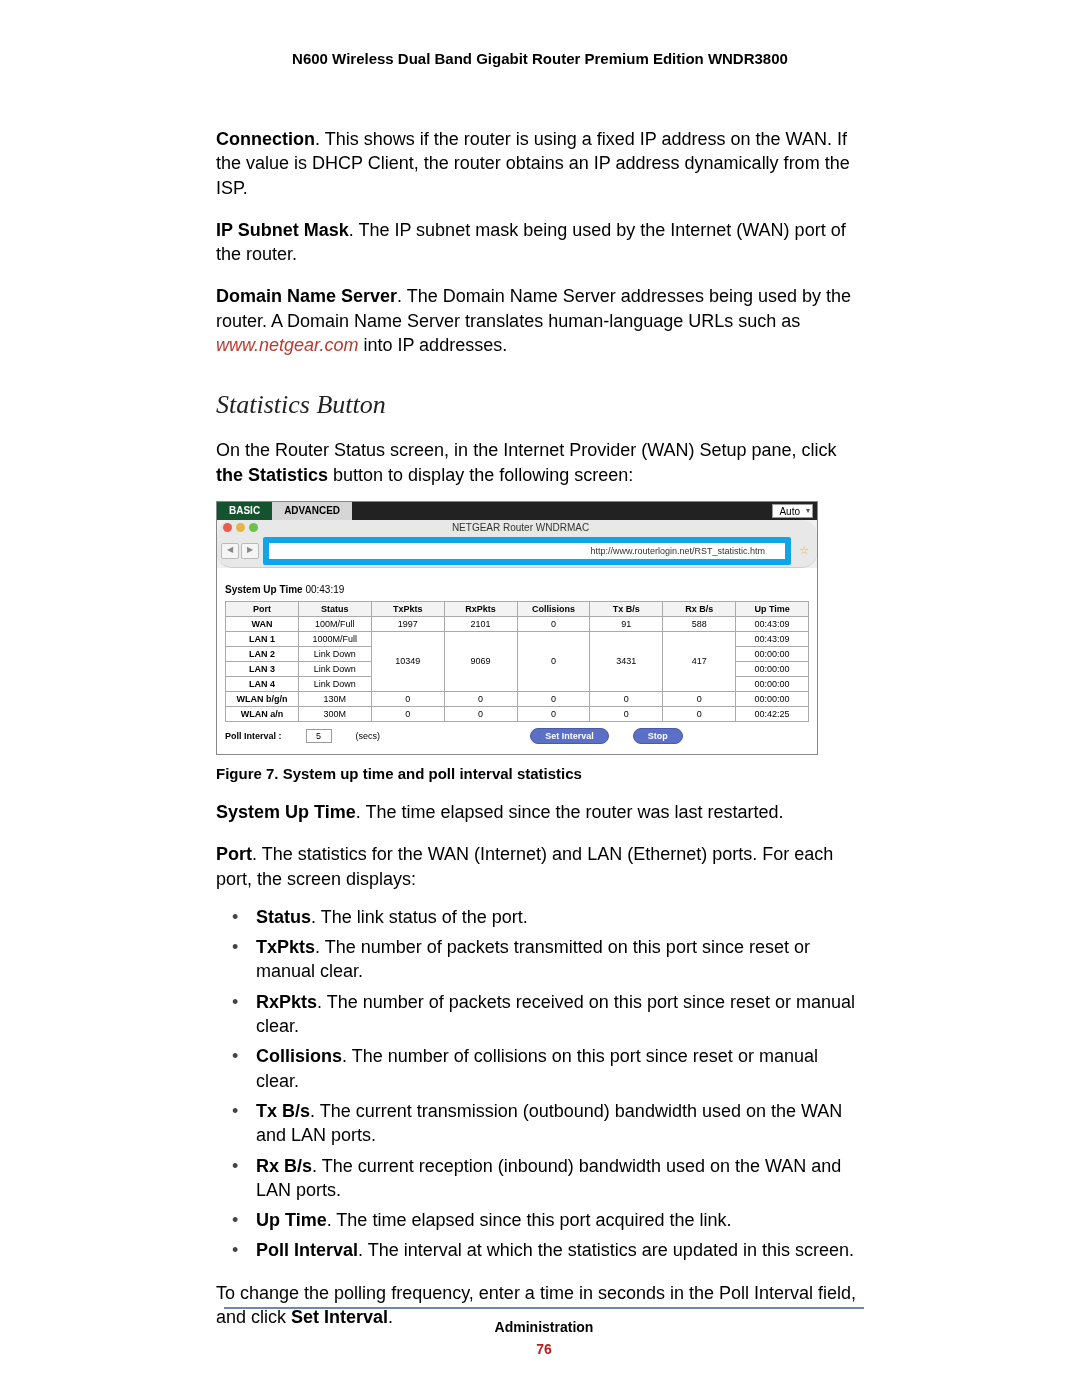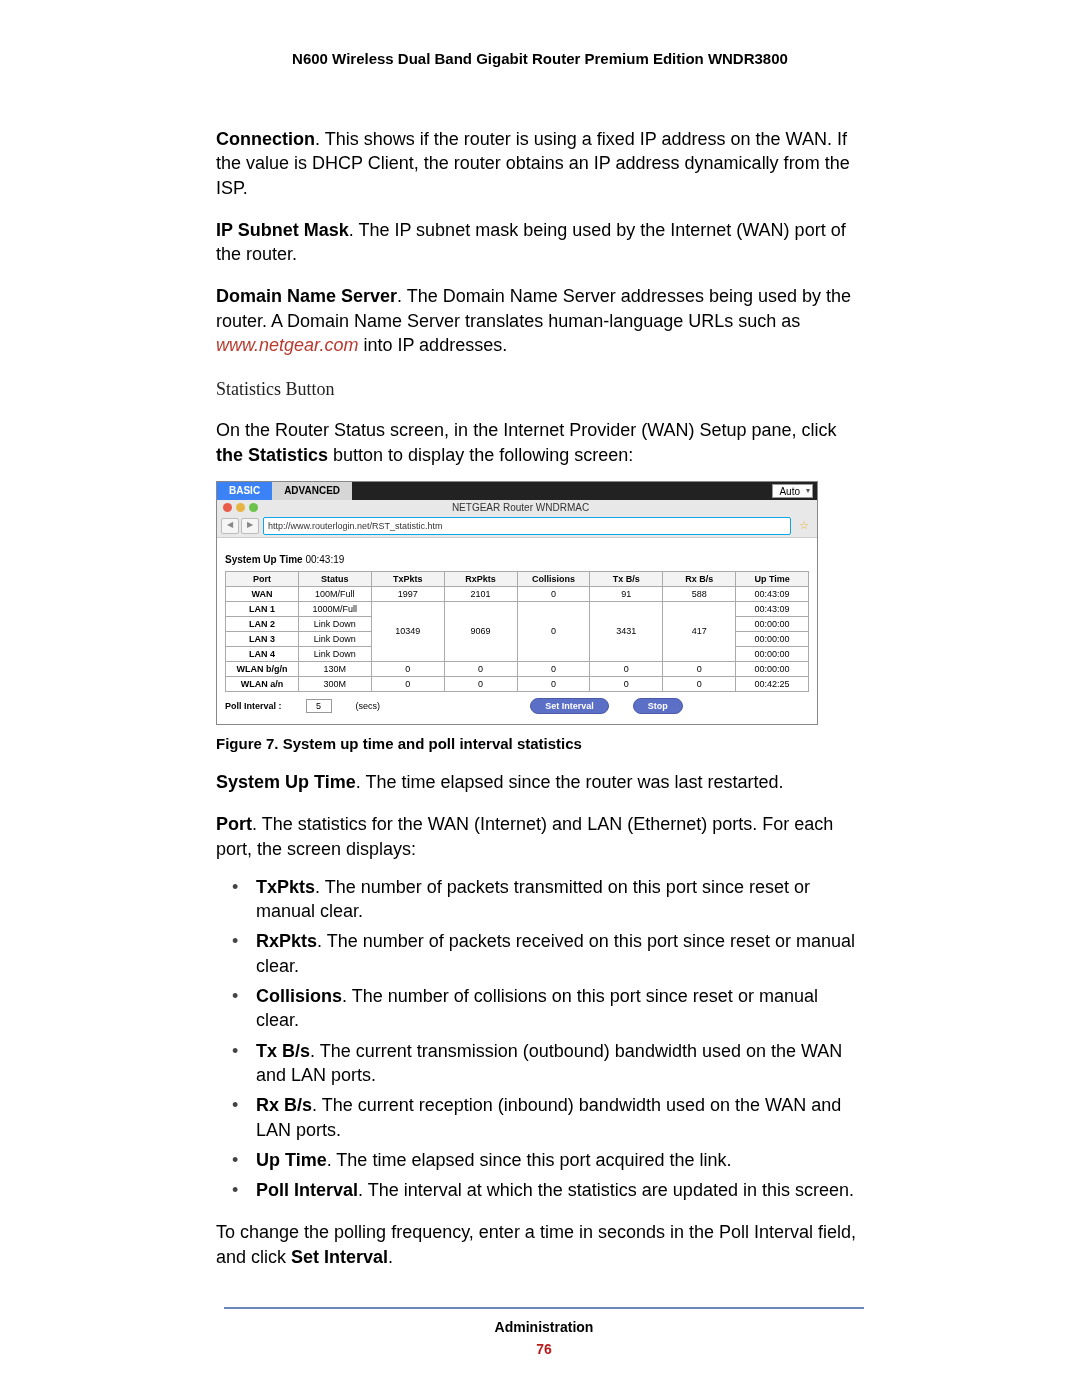--- a/index.html
+++ b/index.html
@@ -24,22 +24,23 @@
     margin-bottom: 60px;
   }
   .para {
     font-size: 18px;
     line-height: 1.35;
     margin-bottom: 14px;
   }
   .para .bold { font-weight: bold; }
   .para a { color: #b93a2e; text-decoration: none; font-style: italic; }
   .section-heading {
-    font-size: 18px;
-    margin-top: 22px;
+    font-style: italic;
+    font-size: 26px;
+    margin-top: 33px;
     margin-bottom: 12px;
     font-family: Georgia, 'Times New Roman', serif;
     color: #222;
   }
   .caption {
     font-weight: bold;
     font-size: 15px;
     margin: 10px 0 14px 0;
   }
   ul.def-list {
@@ -88,52 +89,53 @@
     display: flex;
     align-items: stretch;
   }
   .tab {
     padding: 2px 12px;
     font-size: 10px;
     font-weight: bold;
     display: flex;
     align-items: center;
   }
-  .tab.basic { background: #3b82f6; color: #fff; }
+  .tab.basic { background: #14532d; color: #fff; }
   .tab.advanced { background: #d6d6d6; color: #000; }
   .spacer { flex: 1; }
   .auto-select {
     background: #fff;
     border: 1px solid #999;
     font-size: 10px;
     padding: 1px 12px 1px 6px;
     margin: 2px 4px;
     position: relative;
   }
   .auto-select::after { content:"▾"; position:absolute; right:2px; font-size:8px; color:#555; }
   .shot-window-chrome {
     background: #e8e8e8;
     border-bottom: 1px solid #ccc;
+    border-radius: 15px;
   }
   .mac-dots { padding: 3px 6px; display:flex; gap:4px; align-items:center; }
   .dot { width:9px; height:9px; border-radius:50%; display:inline-block; }
   .dot.red { background:#e95c4b; }
   .dot.yellow { background:#e7b544; }
   .dot.green { background:#6cc24a; }
   .win-title { flex:1; text-align:center; font-size:10px; color:#333; }
   .mac-row { display:flex; align-items:center; }
   .url-row { display:flex; align-items:center; padding:2px 4px; gap:4px; }
   .nav-btns { display:flex; gap:2px; }
   .nav-btn {
     border:1px solid #bbb; background:#f5f5f5; width:16px; height:14px;
     font-size:8px; text-align:center; line-height:12px; color:#888; border-radius:2px;
   }
   .url-bar {
-    flex:1; background:#fff; border:1px solid #0ea5e9; padding:1px 4px; font-size:9px; color:#333;
-    height:14px; line-height:14px; border-radius:2px;
+    flex:1; background:#fff; border:6px solid #0ea5e9; padding:1px 20px; font-size:9px; color:#333;
+    height:14px; line-height:14px; border-radius:2px;text-align:right;
   }
   .star { color:#e8b542; font-size:11px; padding:0 4px; }
   .shot-body {
     background:#fff; padding:12px 8px 10px 8px;
   }
   .uptime-row { font-size:10px; margin:4px 0 6px 0; }
   .stats-table {
     width:100%; border-collapse:collapse; font-size:9px; table-layout:fixed;
   }
   .stats-table th, .stats-table td {
@@ -295,20 +297,21 @@
 
   <p class="para">
     <span class="bold">System Up Time</span><span>. The time elapsed since the router was last restarted.</span>
   </p>
 
   <p class="para">
     <span class="bold">Port</span><span>. The statistics for the WAN (Internet) and LAN (Ethernet) ports. For each port, the screen displays:</span>
   </p>
 
   <ul class="def-list">
+    <li><span class="bold">Status</span><span>. The link status of the port.</span></li>
     <li><span class="bold">TxPkts</span><span>. The number of packets transmitted on this port since reset or manual clear.</span></li>
     <li><span class="bold">RxPkts</span><span>. The number of packets received on this port since reset or manual clear.</span></li>
     <li><span class="bold">Collisions</span><span>. The number of collisions on this port since reset or manual clear.</span></li>
     <li><span class="bold">Tx B/s</span><span>. The current transmission (outbound) bandwidth used on the WAN and LAN ports.</span></li>
     <li><span class="bold">Rx B/s</span><span>. The current reception (inbound) bandwidth used on the WAN and LAN ports.</span></li>
     <li><span class="bold">Up Time</span><span>. The time elapsed since this port acquired the link.</span></li>
     <li><span class="bold">Poll Interval</span><span>. The interval at which the statistics are updated in this screen.</span></li>
   </ul>
 
   <p class="para">

